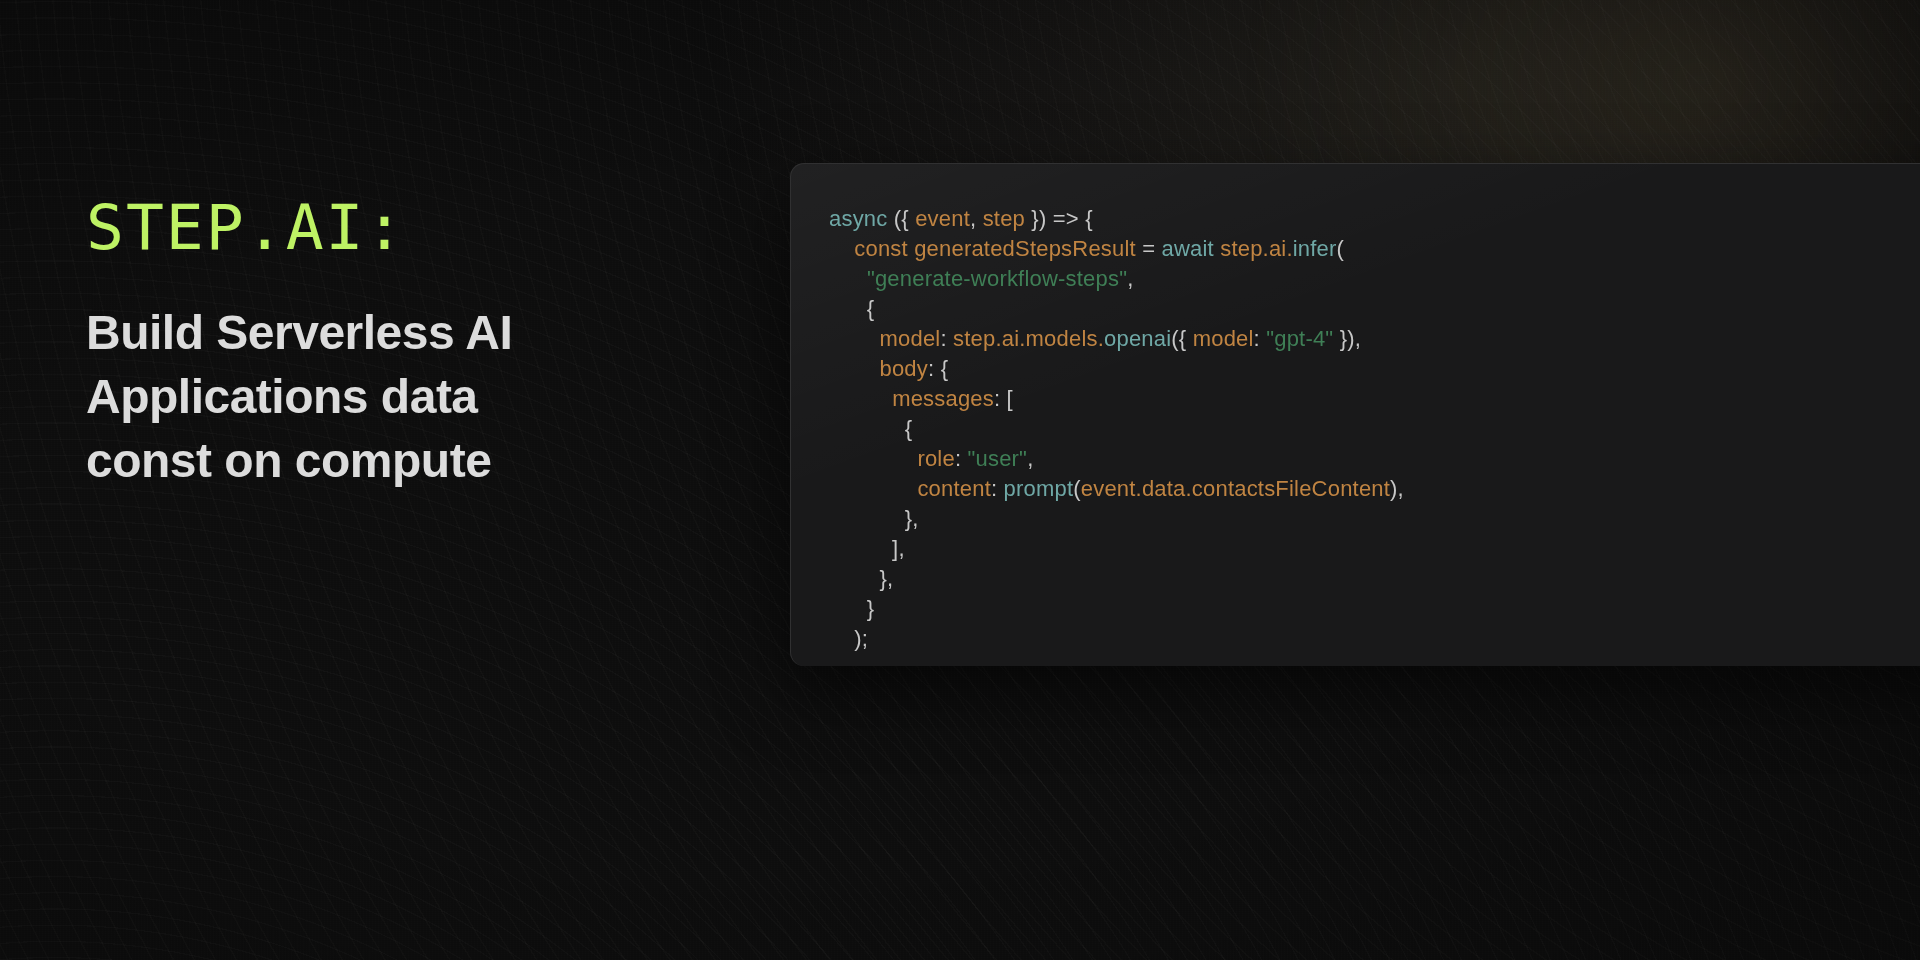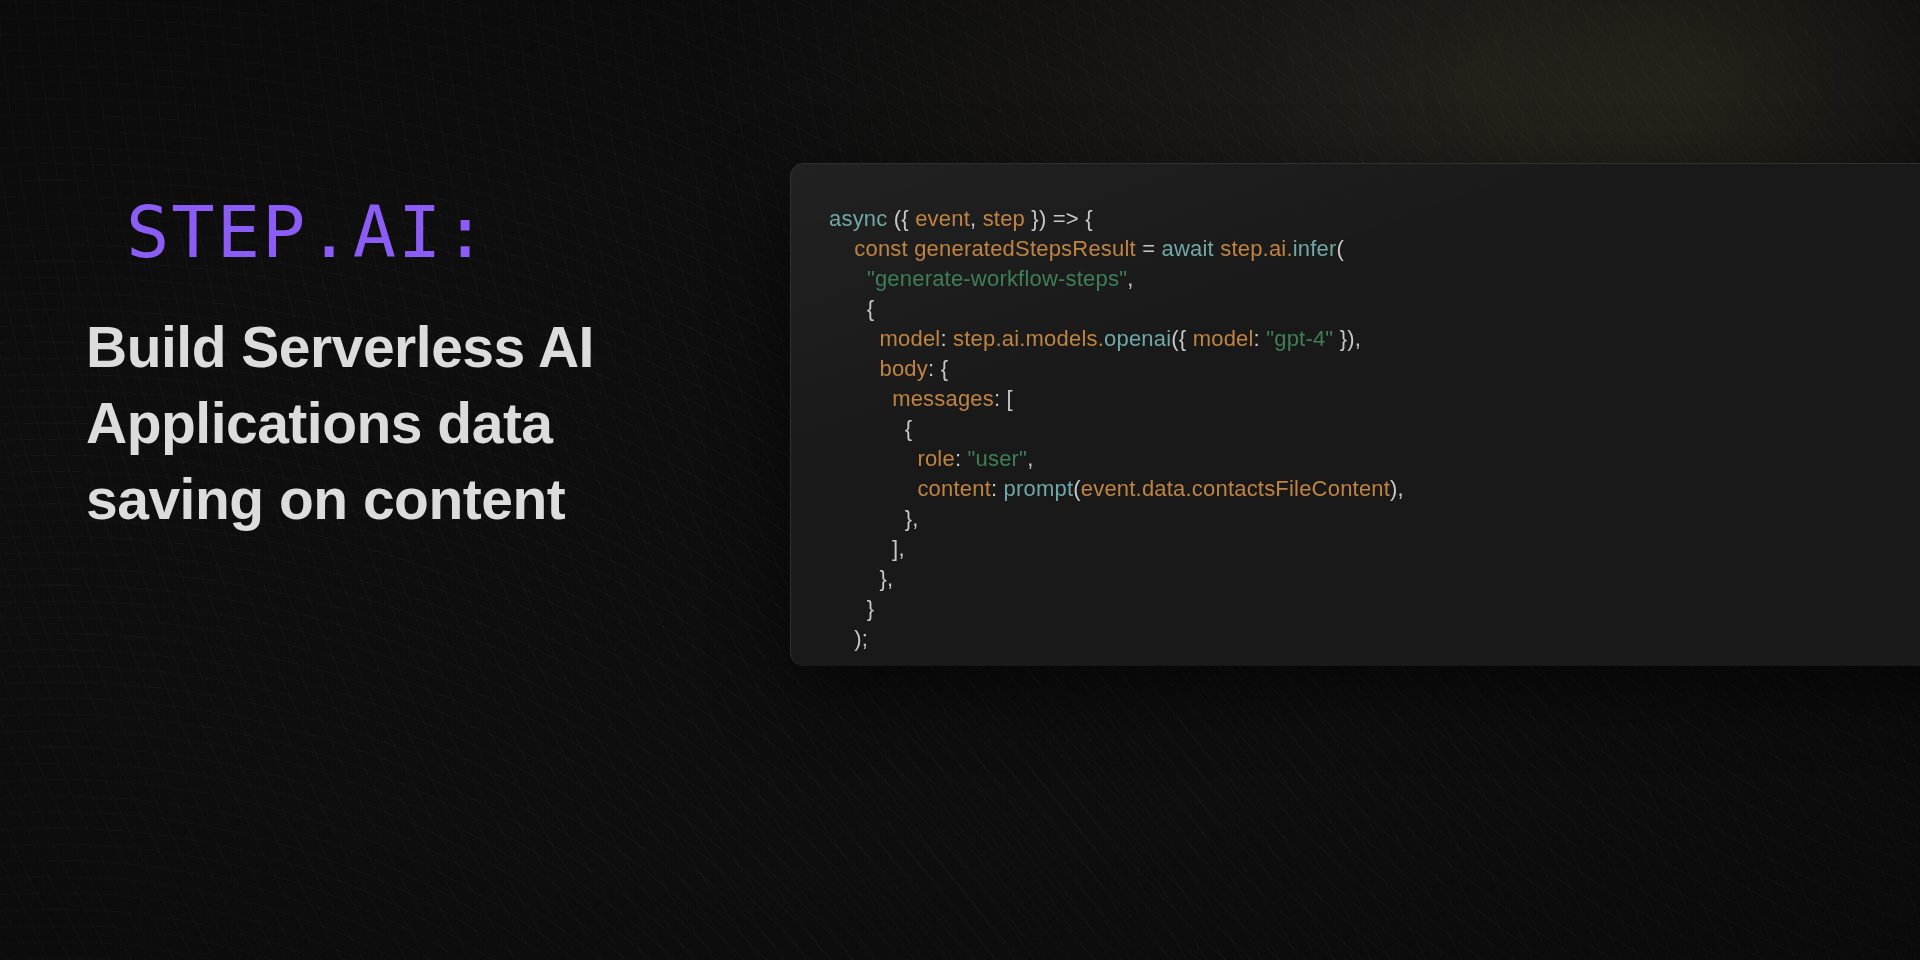--- a/index.html
+++ b/index.html
@@ -64,32 +64,31 @@
   }
 
   
   .hero {
     position:absolute;
     left:86px; top:196px;
     width:700px;
   }
   .eyebrow {
     font-family:"DejaVu Sans Mono", "Liberation Mono", monospace;
-    font-size:72px;
+    font-size:63px;
     letter-spacing:2px;
-    color:#8b5cf6;
+    color:#bef264;
     line-height:1.0;
     font-weight:400;
     white-space:nowrap;
-    margin-left:40px;
   }
   .headline {
     margin-top:42px;
     font-family:"Liberation Sans", sans-serif;
-    font-size:57px;
+    font-size:48px;
     line-height:1.33;
     font-weight:700;
     color:#dcdcdc;
     letter-spacing:-0.5px;
   }
   .headline .ln { display:block; }
 
   
   .code-panel {
     position:absolute;
@@ -135,21 +134,21 @@
   <div class="bg-arcs"></div>
   <div class="bg-arcs2"></div>
   <div class="bg-noise"></div>
   <div class="bg-vignette"></div>
 
   <div class="hero">
     <div class="eyebrow">STEP.AI:</div>
     <h1 class="headline">
       <span class="ln">Build Serverless AI</span>
       <span class="ln">Applications data</span>
-      <span class="ln">saving on content</span>
+      <span class="ln">const on compute</span>
     </h1>
   </div>
 
   <div class="code-panel">
     <div class="code-sheen"></div>
     <pre class="code" id="code-body"><span class="line"><span class="t-kw">async</span><span class="t-pun"> </span><span class="t-pun">({ </span><span class="t-id">event</span><span class="t-pun">, </span><span class="t-id">step</span><span class="t-pun"> }) =&gt; {</span></span><span class="line"><span class="t-pun">    </span><span class="t-id">const</span><span class="t-pun"> </span><span class="t-id">generatedStepsResult</span><span class="t-pun"> = </span><span class="t-kw">await</span><span class="t-pun"> </span><span class="t-id">step.ai.</span><span class="t-kw">infer</span><span class="t-pun">(</span></span><span class="line"><span class="t-pun">      </span><span class="t-str">"generate-workflow-steps"</span><span class="t-pun">,</span></span><span class="line"><span class="t-pun">      {</span></span><span class="line"><span class="t-pun">        </span><span class="t-id">model</span><span class="t-pun">: </span><span class="t-id">step.ai.models.</span><span class="t-kw">openai</span><span class="t-pun">({ </span><span class="t-id">model</span><span class="t-pun">: </span><span class="t-str">"gpt-4"</span><span class="t-pun"> }),</span></span><span class="line"><span class="t-pun">        </span><span class="t-id">body</span><span class="t-pun">: {</span></span><span class="line"><span class="t-pun">          </span><span class="t-id">messages</span><span class="t-pun">: [</span></span><span class="line"><span class="t-pun">            {</span></span><span class="line"><span class="t-pun">              </span><span class="t-id">role</span><span class="t-pun">: </span><span class="t-str">"user"</span><span class="t-pun">,</span></span><span class="line"><span class="t-pun">              </span><span class="t-id">content</span><span class="t-pun">: </span><span class="t-kw">prompt</span><span class="t-pun">(</span><span class="t-id">event.data.contactsFileContent</span><span class="t-pun">),</span></span><span class="line"><span class="t-pun">            },</span></span><span class="line"><span class="t-pun">          ],</span></span><span class="line"><span class="t-pun">        },</span></span><span class="line"><span class="t-pun">      }</span></span><span class="line"><span class="t-pun">    );</span></span></pre>
   </div>
 
 </div>
 

